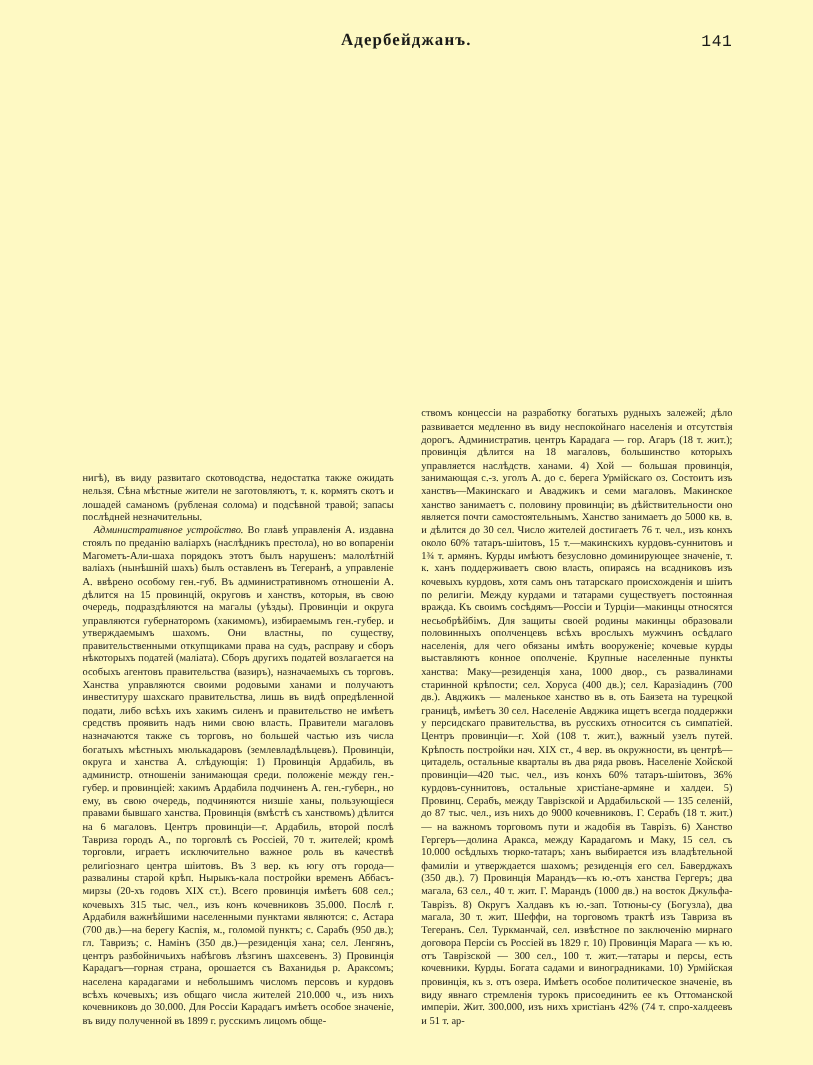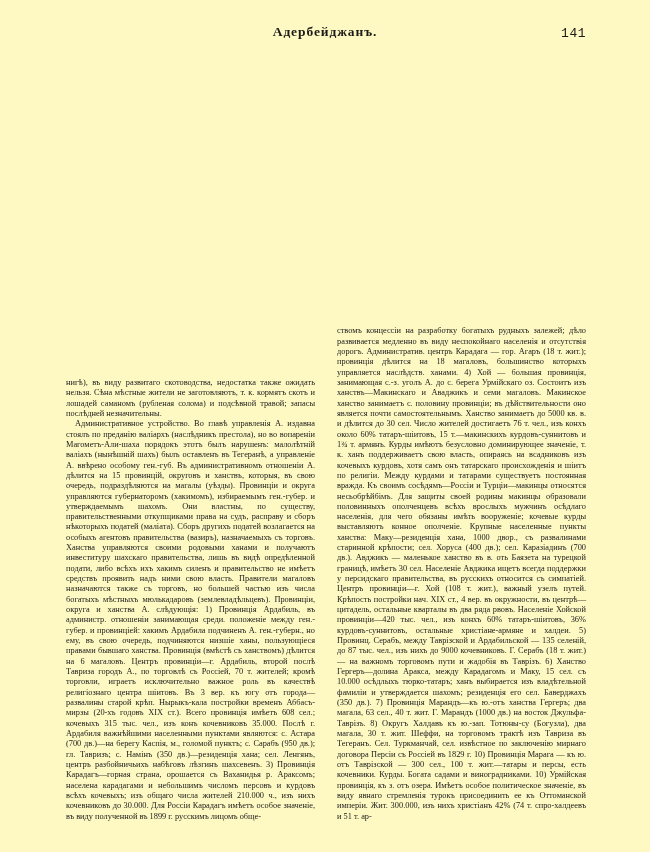--- a/index.html
+++ b/index.html
@@ -70,20 +70,21 @@
   }
   .col p {
     margin: 0;
     text-indent: 0;
     text-align: justify;
   }
   .col p.indent {
     text-indent: 9px;
   }
   .ital {
+    font-style: italic;
     margin-top: 37px;
   }
   .spaced {
     letter-spacing: 0.9px;
   }
 </style>
 </head>
 <body>
 
 <div class="page">

